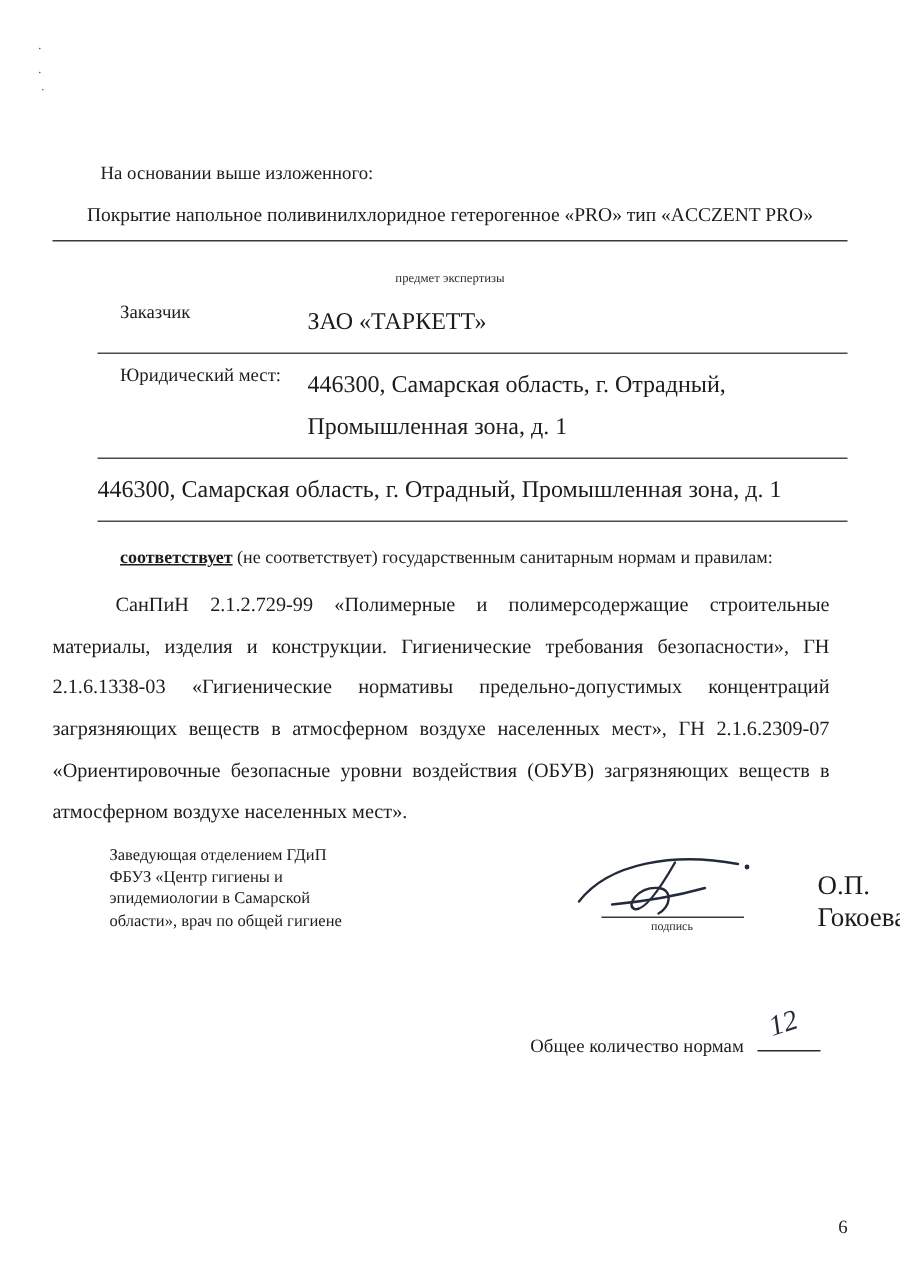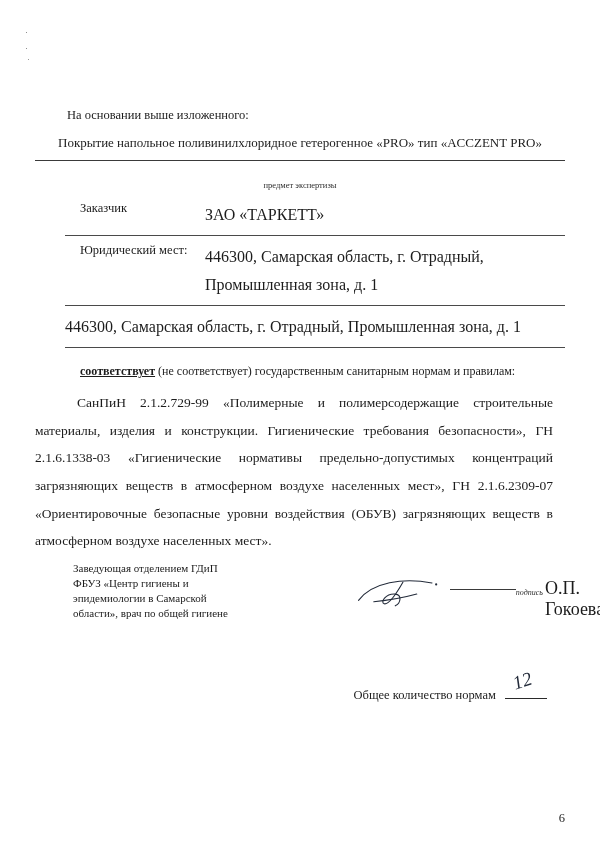--- a/index.html
+++ b/index.html
@@ -26,21 +26,21 @@
   .detail-label{width:140px;padding-left:15px;font-size:12.5px;box-sizing:border-box;flex:none;}
   .detail-value{flex:1;font-size:16px;line-height:1.75;padding-right:4px;}
   .compliance{margin:16px 0 0 45px;font-size:12px;}
   .verdict{font-weight:bold;text-decoration:underline;}
   .body-par{
     margin:10px 12px 0 0;font-size:13.5px;line-height:2.05;
     text-align:justify;text-indent:42px;
   }
   .sig-block{display:flex;margin:6px 0 18px 38px;align-items:flex-end;}
   .sig-position{width:185px;font-size:11px;line-height:1.35;white-space:pre-line;flex:none;}
-  .sig-middle{width:190px;flex:none;margin-left:95px;display:flex;flex-direction:row;align-items:center;font-style:italic;}
+  .sig-middle{width:190px;flex:none;margin-left:95px;display:flex;flex-direction:column;align-items:center;}
   .sig-svg{display:block;}
   .sig-line{width:95px;border-top:1px solid #3a3a3a;margin-top:-6px;}
   .sig-caption{font-size:8px;color:#2e2e2e;margin-top:1px;}
   .sig-name{font-size:18px;margin-top:16px;margin-left:2px;}
   .pages-row{margin-top:66px;text-align:right;padding-right:18px;font-size:12.5px;}
   .pages-line{
     display:inline-block;width:42px;border-bottom:1px solid #2a2a2a;
     position:relative;height:12px;margin-left:6px;
   }
   .pages-value{

